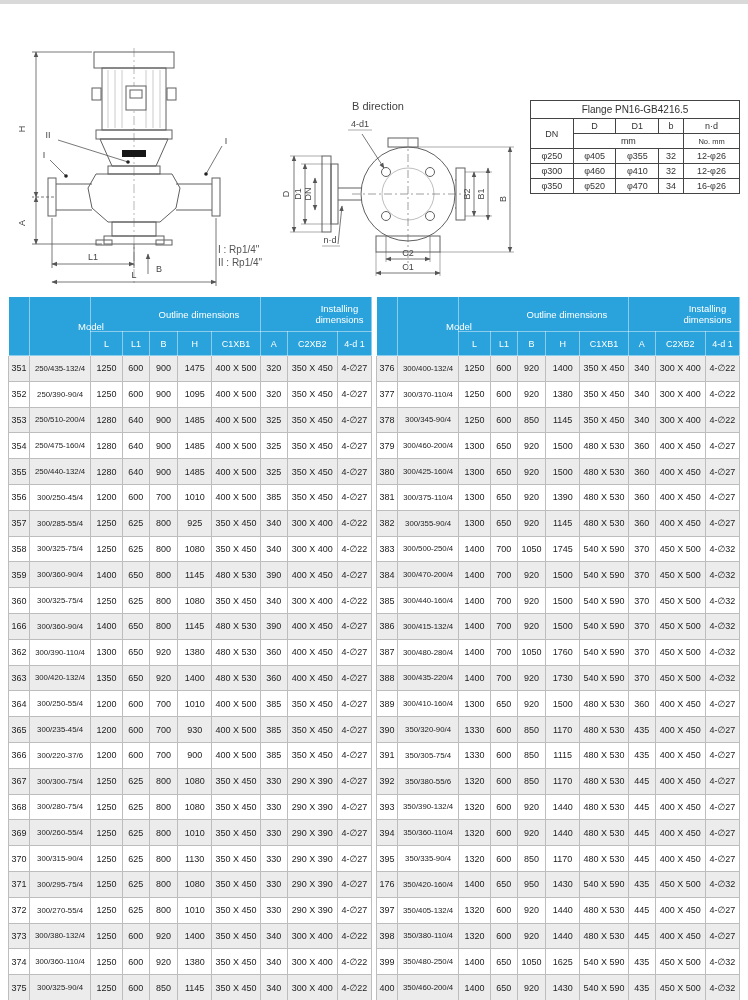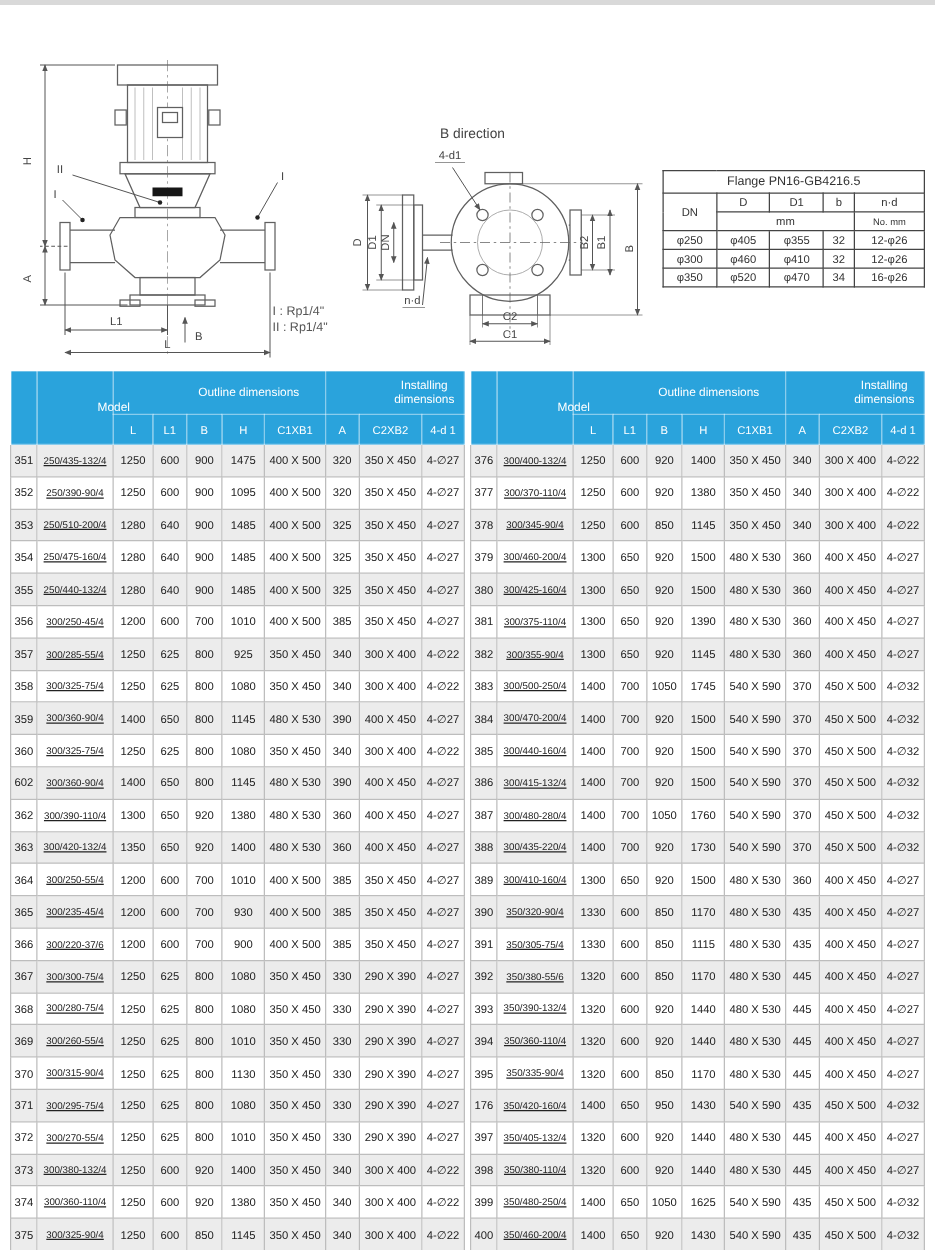--- a/index.html
+++ b/index.html
@@ -10,39 +10,39 @@
     color:#fff;display:flex;align-items:center;padding-left:14px;box-sizing:border-box;
     font-size:21px;font-weight:700;letter-spacing:.5px;}
   
   svg text{font-family:"Liberation Sans",sans-serif;fill:#444;}
   .dimtxt{font-size:9px;}
   #pumpsvg{position:absolute;left:8px;top:46px;}
   #bdirsvg{position:absolute;left:260px;top:96px;}
   #notes{position:absolute;left:218px;top:243px;font-size:10px;color:#555;line-height:13px;}
   
   #flange{position:absolute;left:530px;top:100px;width:210px;border-collapse:collapse;
-    font-size:9px;color:#333;margin-top:36px;}
+    font-size:9px;color:#333;}
   #flange td,#flange th{border:1px solid #444;text-align:center;padding:2px 2px;font-weight:400;}
   #flange .ft-title{font-size:10px;padding:3px 0;}
   
   #maintables{position:absolute;left:8px;top:296px;width:732px;display:flex;gap:4px;}
   table.spec{border-collapse:collapse;table-layout:fixed;width:364px;font-size:9px;color:#222;}
   table.spec col.c-num{width:5.8%;} table.spec col.c-model{width:16.8%;}
   table.spec col.c-l{width:8.8%;} table.spec col.c-l1{width:7.4%;}
   table.spec col.c-b{width:7.8%;} table.spec col.c-h{width:9.4%;}
   table.spec col.c-c1{width:13.4%;} table.spec col.c-a{width:7.4%;}
   table.spec col.c-c2{width:13.8%;} table.spec col.c-4d{width:9.4%;}
   table.spec thead th{background:#2aa3dc;color:#fff;font-weight:400;
     border:1px solid rgba(255,255,255,.45);}
   table.spec thead tr.grp th{height:32px;font-size:9.5px;padding-left:48px;}
   table.spec thead tr.colrow th{height:21px;font-size:9px;}
   table.spec thead{border:1.5px solid #2aa3dc;}
   table.spec tbody td{border:1px solid #bdbdbd;text-align:center;height:24.8px;
     padding:0;overflow:hidden;white-space:nowrap;}
-  table.spec tbody td:nth-child(2){font-size:7.8px;text-decoration:underline;}
+  table.spec tbody td:nth-child(2){font-size:7.8px;}
   table.spec tbody tr:nth-child(odd){background:#ececec;}
   table.spec tbody tr:nth-child(even){background:#ffffff;}
   table.spec{border:1.5px solid #555;}
 </style>
 </head>
 <body>
 
 <div id="page">
   <div id="topstrip"></div>
 
@@ -382,21 +382,21 @@
             <td>1250</td>
             <td>625</td>
             <td>800</td>
             <td>1080</td>
             <td>350 X 450</td>
             <td>340</td>
             <td>300 X 400</td>
             <td>4-∅22</td>
           </tr>
           <tr>
-            <td>602</td>
+            <td>166</td>
             <td>300/360-90/4</td>
             <td>1400</td>
             <td>650</td>
             <td>800</td>
             <td>1145</td>
             <td>480 X 530</td>
             <td>390</td>
             <td>400 X 450</td>
             <td>4-∅27</td>
           </tr>

